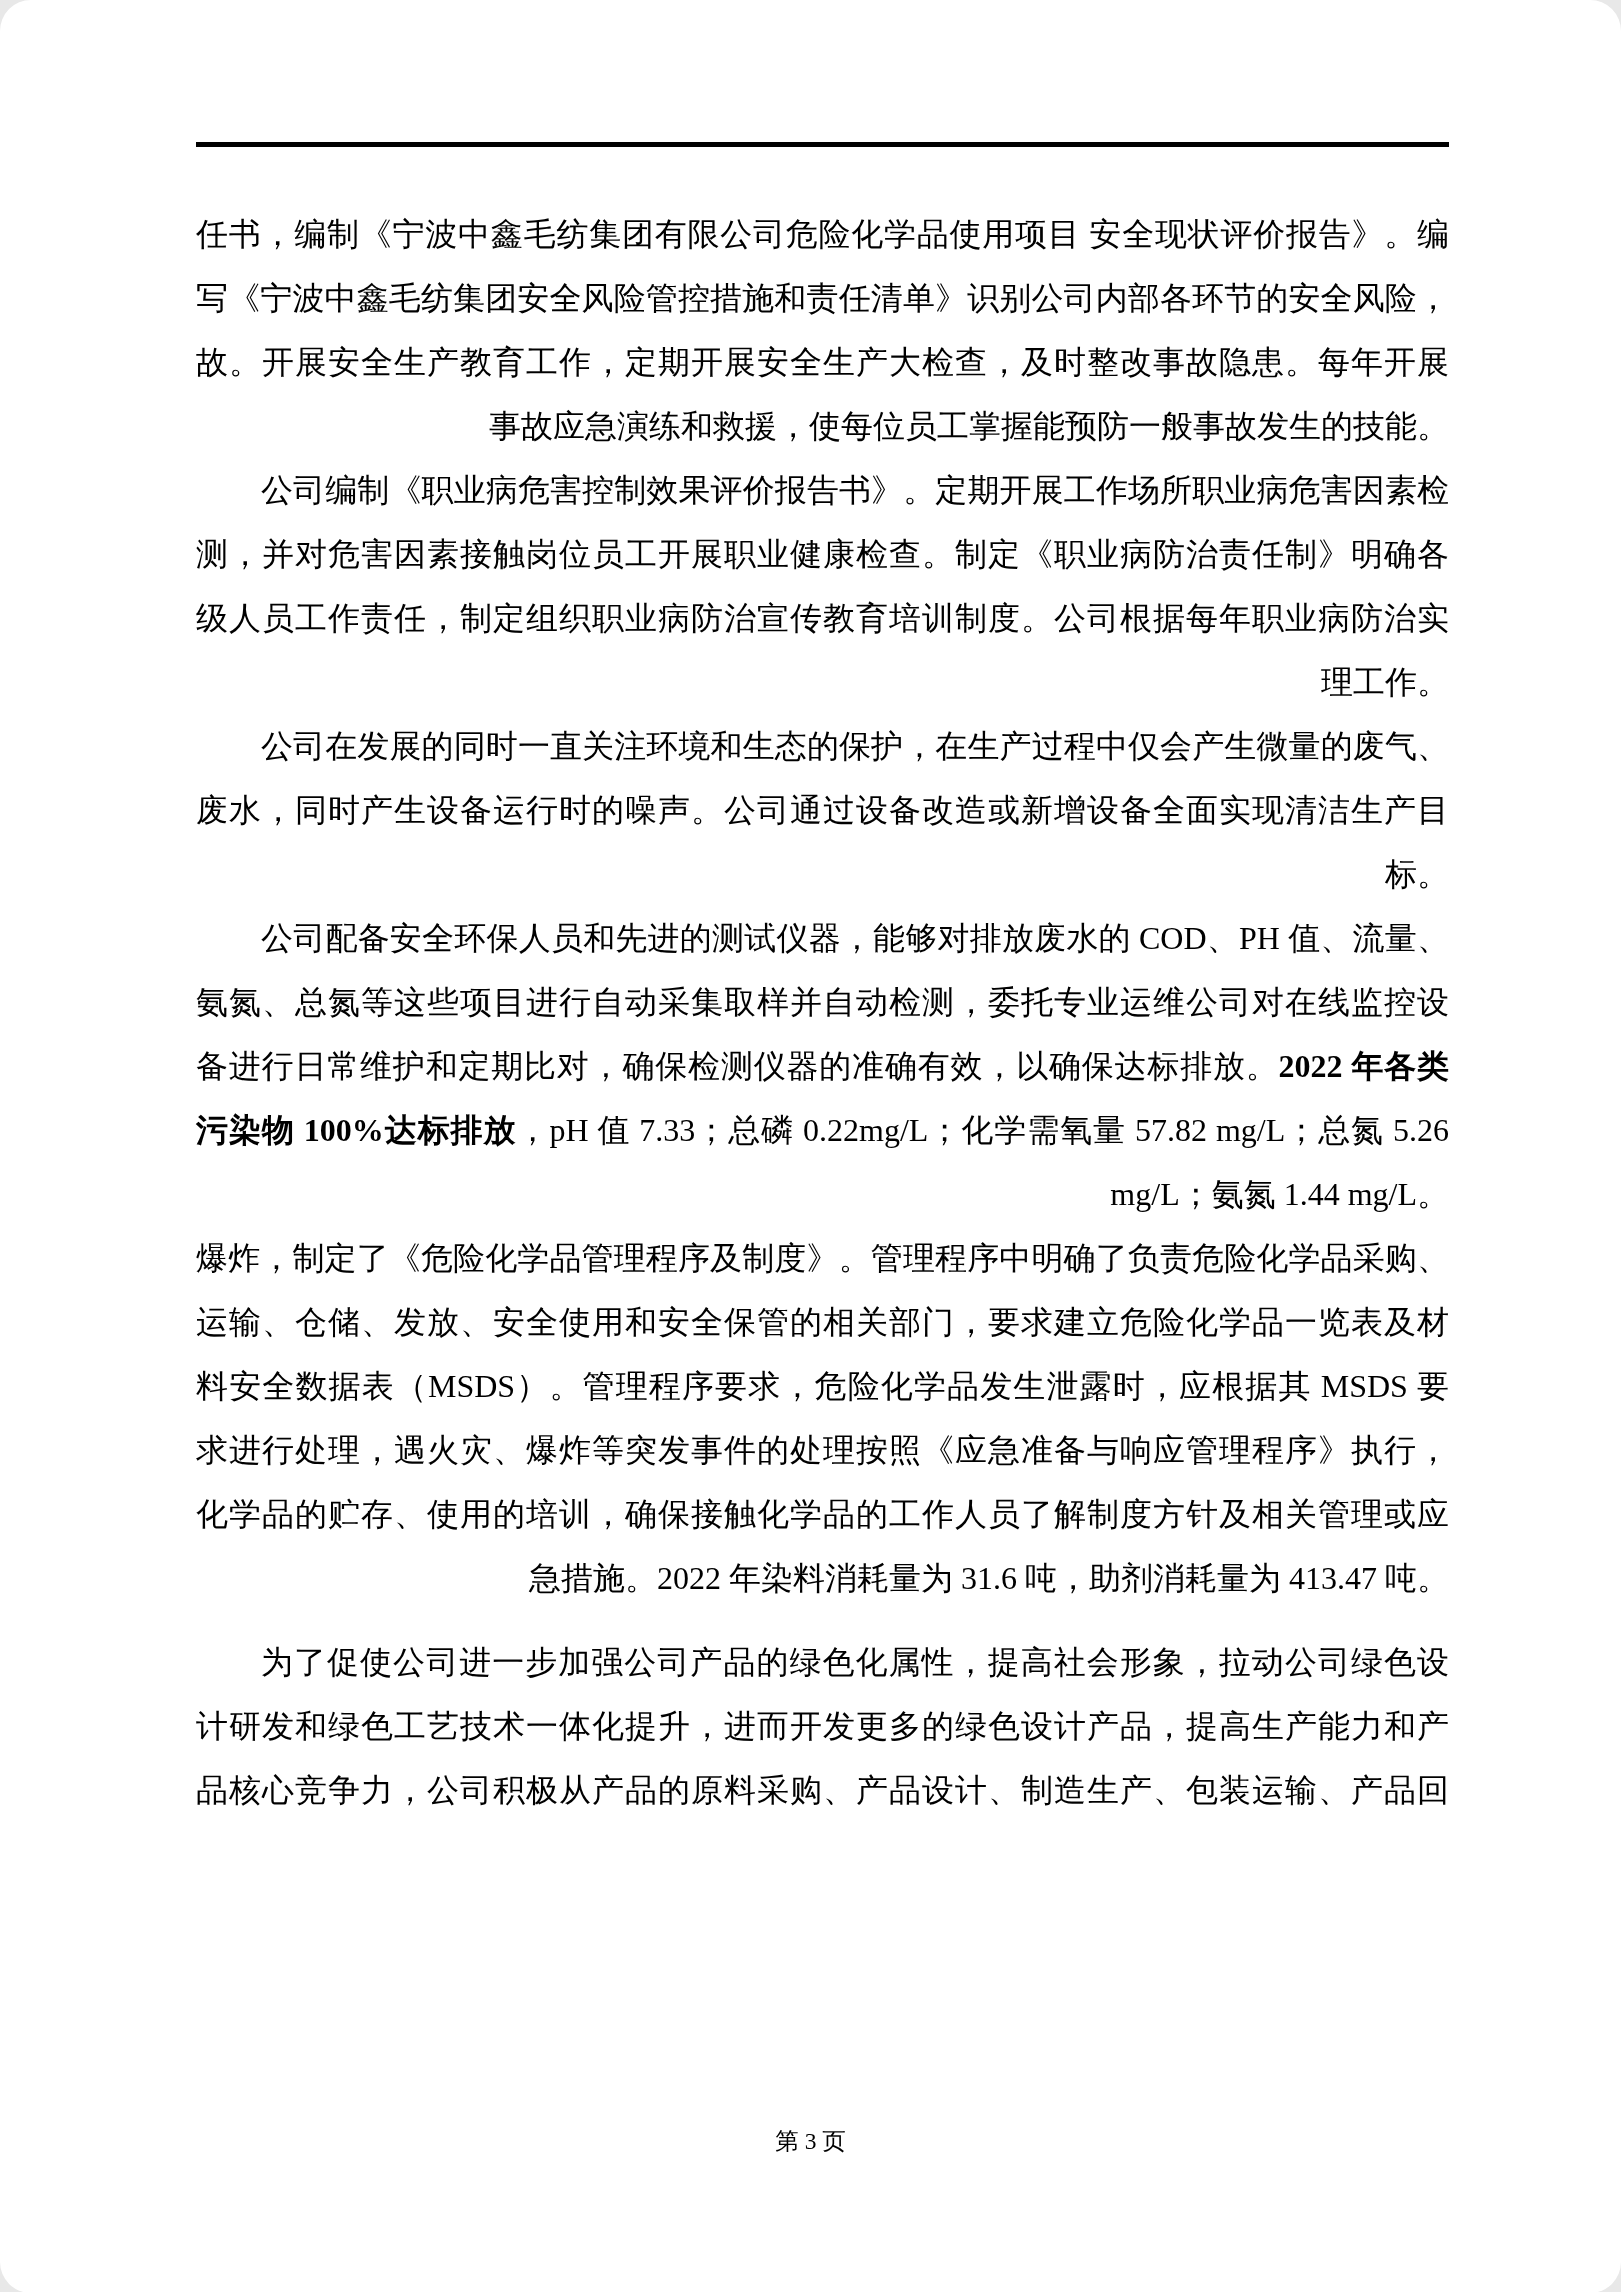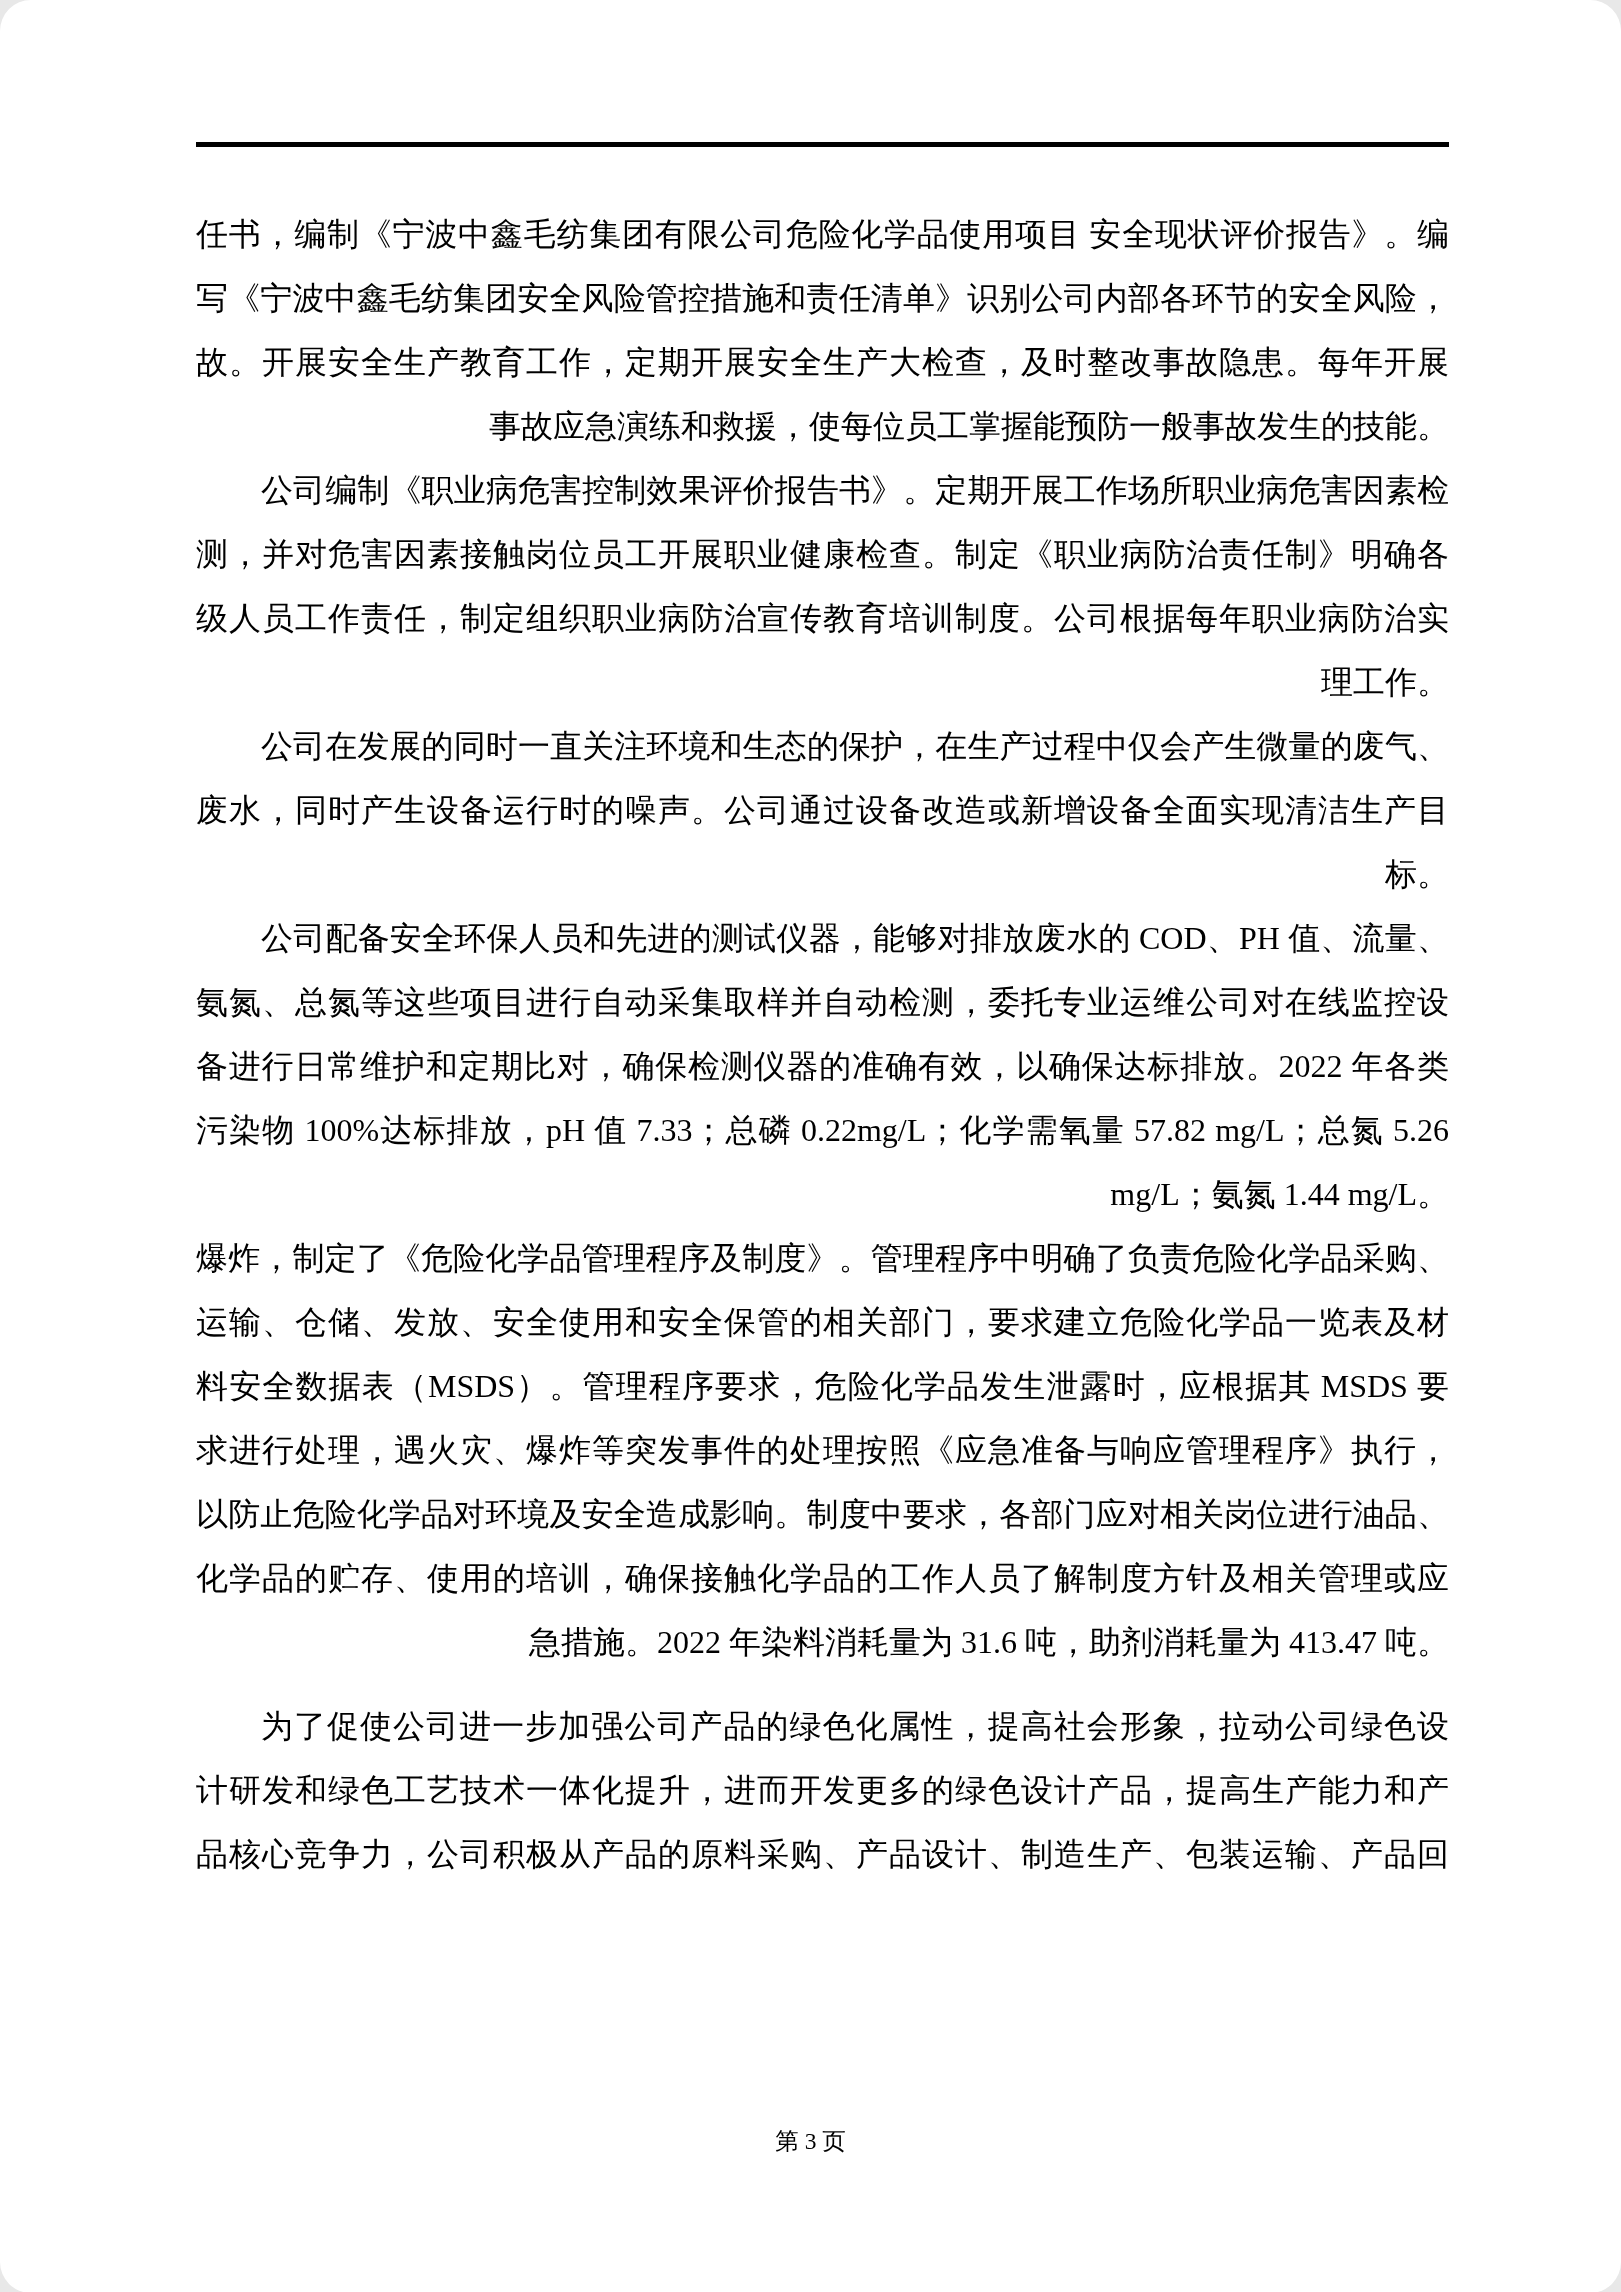--- a/index.html
+++ b/index.html
@@ -39,21 +39,21 @@
   }
   .line.just {
     text-align: justify;
     text-align-last: justify;
     text-justify: inter-character;
   }
   .line.indent {
     padding-left: 65px;
   }
   .bold {
-    font-weight: 400;
+    font-weight: 700;
   }
   .footer {
     position: absolute;
     left: 0;
     top: 2125px;
     width: 100%;
     text-align: center;
     font-size: 23.5px;
     line-height: 33px;
   }
@@ -77,21 +77,20 @@
       <div class="line"><span>标。</span></div>
       <div class="line just indent"><span>公司配备安全环保人员和先进的测试仪器，能够对排放废水的 COD、PH 值、流量、</span></div>
       <div class="line just"><span>氨氮、总氮等这些项目进行自动采集取样并自动检测，委托专业运维公司对在线监控设</span></div>
       <div class="line just"><span>备进行日常维护和定期比对，确保检测仪器的准确有效，以确保达标排放。</span><span class="bold">2022 年各类</span></div>
       <div class="line just"><span class="bold">污染物 100%达标排放</span><span>，pH 值 7.33；总磷 0.22mg/L；化学需氧量 57.82 mg/L；总氮 5.26</span></div>
       <div class="line"><span>mg/L；氨氮 1.44 mg/L。</span></div>
       <div class="line just"><span>爆炸，制定了《危险化学品管理程序及制度》。管理程序中明确了负责危险化学品采购、</span></div>
       <div class="line just"><span>运输、仓储、发放、安全使用和安全保管的相关部门，要求建立危险化学品一览表及材</span></div>
       <div class="line just"><span>料安全数据表（MSDS）。管理程序要求，危险化学品发生泄露时，应根据其 MSDS 要</span></div>
       <div class="line just"><span>求进行处理，遇火灾、爆炸等突发事件的处理按照《应急准备与响应管理程序》执行，</span></div>
-      <div class="line just"><span>以防止危险化学品对环境及安全造成影响。制度中要求，各部门应对相关岗位进行油品、</span></div>
       <div class="line just"><span>化学品的贮存、使用的培训，确保接触化学品的工作人员了解制度方针及相关管理或应</span></div>
       <div class="line"><span>急措施。2022 年染料消耗量为 31.6 吨，助剂消耗量为 413.47 吨。</span></div>
       <div class="line just indent" style="margin-top: 19.6px;"><span>为了促使公司进一步加强公司产品的绿色化属性，提高社会形象，拉动公司绿色设</span></div>
       <div class="line just"><span>计研发和绿色工艺技术一体化提升，进而开发更多的绿色设计产品，提高生产能力和产</span></div>
       <div class="line just"><span>品核心竞争力，公司积极从产品的原料采购、产品设计、制造生产、包装运输、产品回</span></div>
     </div>
   <div class="footer">
     <span>第 3 页</span>
   </div>
 </div>

